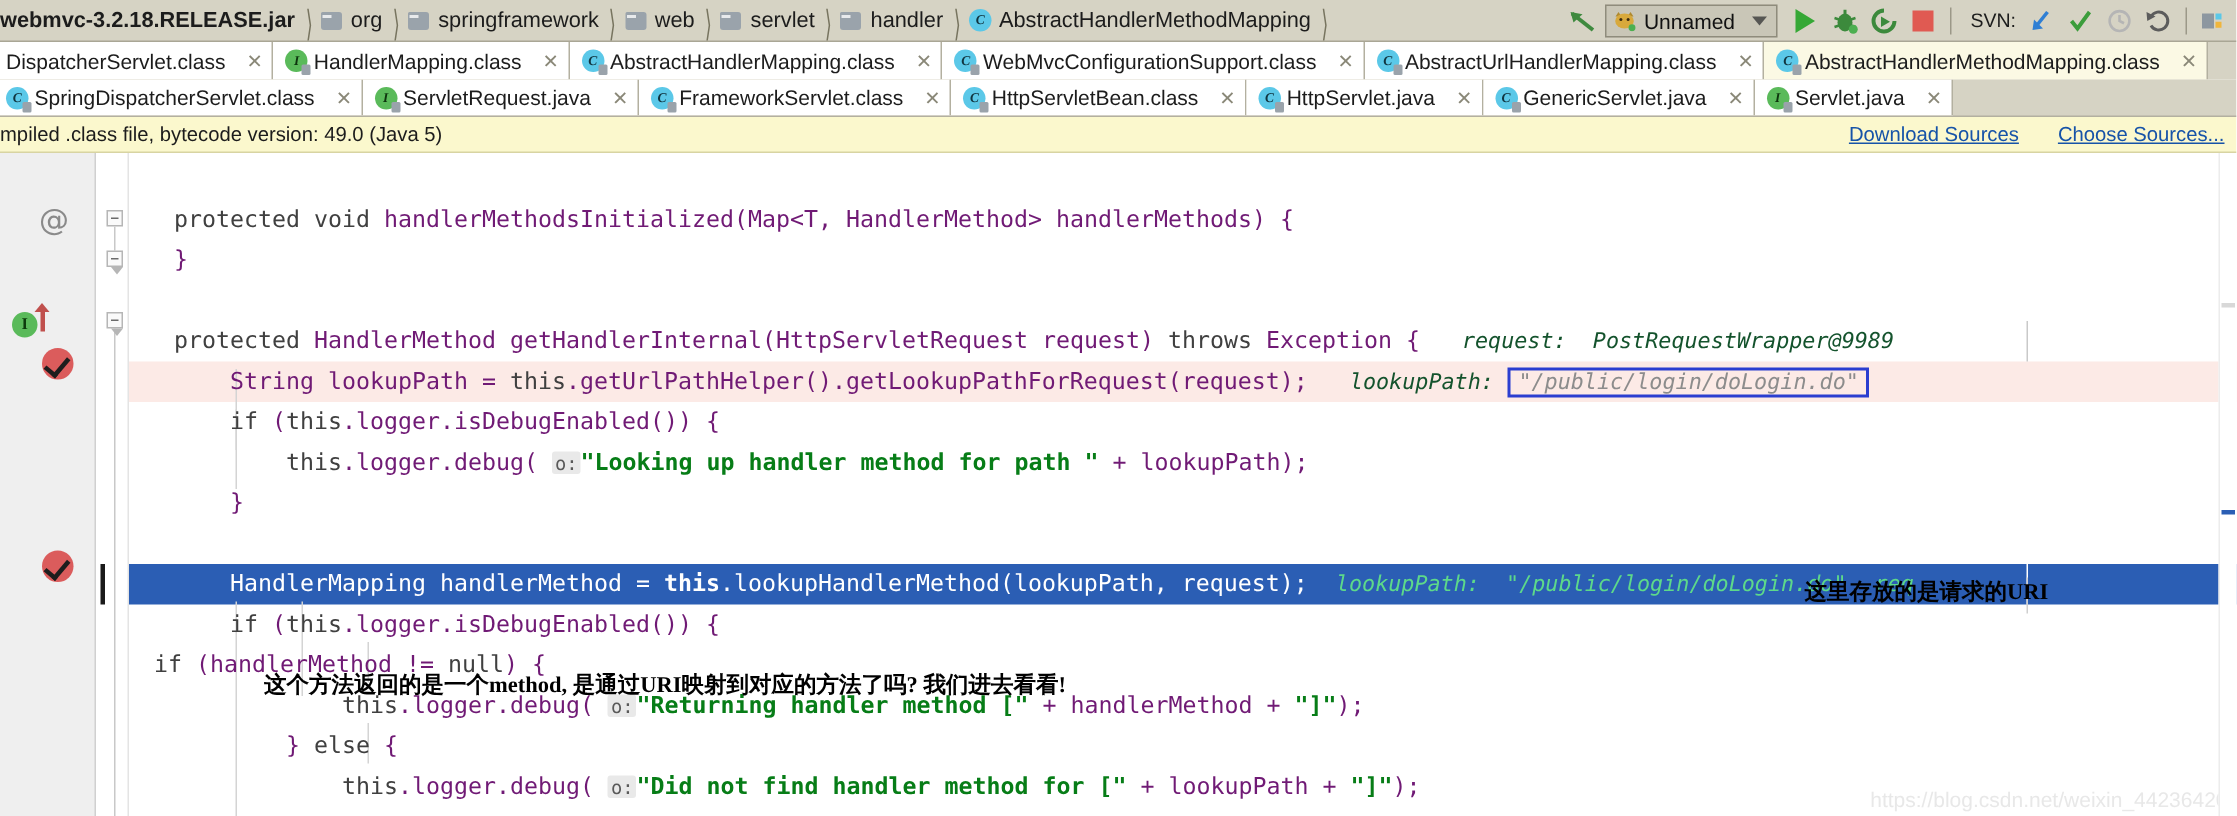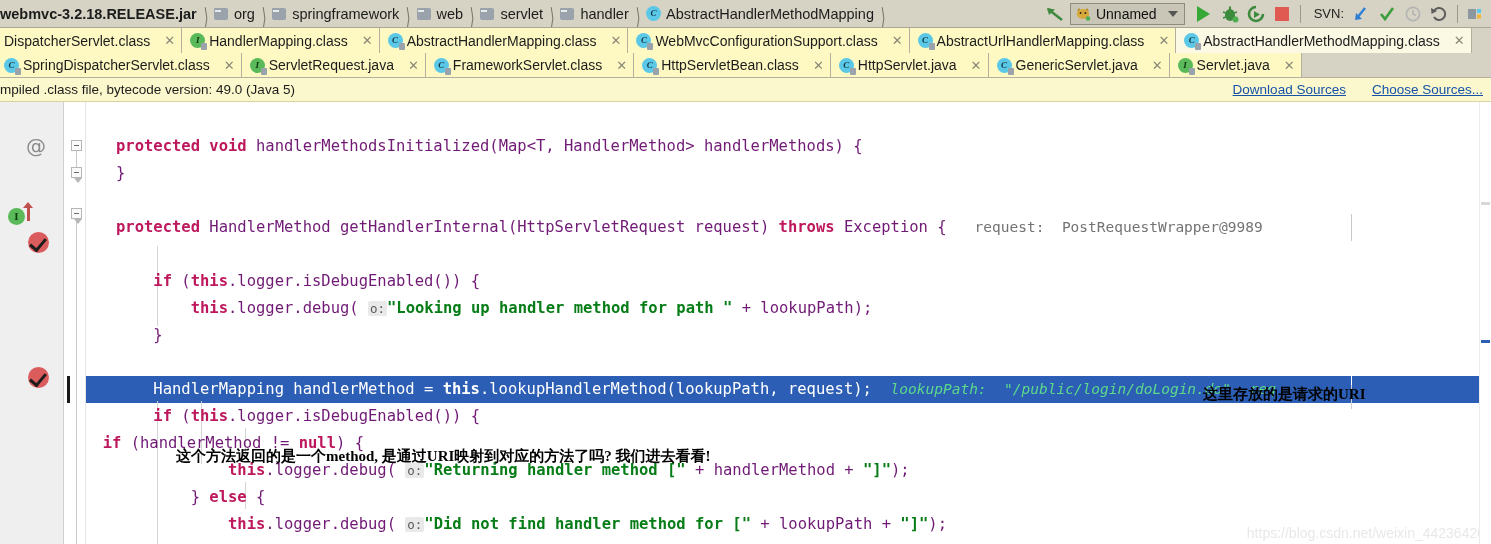--- a/index.html
+++ b/index.html
@@ -135,21 +135,21 @@
   .tabrow.row2 { border-bottom: 1px solid #b3b0a0; }
   .tab {
     display: flex;
     align-items: center;
     gap: 4px;
     padding: 0 6px 0 8px;
     border-right: 1px solid #b3b0a0;
     font-size: 14px;
     color: #1c1c1c;
     white-space: nowrap;
-    background: #fef9c3;
+    background: #ffffff;
     position: relative;
   }
   .tab.active { background: #fbf9e4; }
   .tab .tabclose {
     color: #8a8878;
     font-size: 13px;
     margin-left: 10px;
     line-height: 1;
   }
   .tico {
@@ -227,25 +227,26 @@
     height: 27px;
     line-height: 27px;
     white-space: pre;
     padding-left: 116px;
   }
   .line .txt { position: relative; z-index: 2; }
   .line.hl-pink { background: #fceae6; }
   .line.hl-sel { background: #2b5eb4; }
   .line.hl-sel .txt { color: #ffffff; }
 
-  .kw { color: #be185d; font-weight: bold; }
+  .kw { color: #404040; font-weight: normal; }
   .pl { color: #701a75; }
   .str { color: #077d17; font-weight: bold; }
   .hint {
-    color: #737373;
+    color: #14532d;
+    font-style: italic;
     font-size: 14.5px;
   }
   .hint-green {
     color: #5dd98a;
     font-style: italic;
     font-size: 14.5px;
   }
   .paramhint {
     background: #e9e9e9;
     color: #5a5a5a;
@@ -630,20 +631,21 @@
   <div class="iguide" style="left:157px; top:171px; height:27px;"></div>
 
   <div class="code">
 
     <div class="line" style="top:31px;"><span class="txt"><span class="kw">protected</span> <span class="kw">void</span> <span class="pl">handlerMethodsInitialized(Map&lt;T, HandlerMethod&gt; handlerMethods) {</span></span></div>
 
     <div class="line" style="top:58px; padding-left:116px;"><span class="txt pl">}</span></div>
 
     <div class="line" style="top:112px;"><span class="txt"><span class="kw">protected</span> <span class="pl">HandlerMethod getHandlerInternal(HttpServletRequest request) </span><span class="kw">throws</span> <span class="pl">Exception {</span>   <span class="hint">request:  PostRequestWrapper@9989</span></span></div>
 
+    <div class="line hl-pink" style="top:139px;"><span class="txt"><span class="pl">    String lookupPath = </span><span class="kw">this</span><span class="pl">.getUrlPathHelper().getLookupPathForRequest(request);</span>   <span class="hint">lookupPath:</span> <span class="boxval">"/public/login/doLogin.do"</span></span></div>
 
     <div class="line" style="top:166px;"><span class="txt"><span class="pl">    </span><span class="kw">if</span><span class="pl"> (</span><span class="kw">this</span><span class="pl">.logger.isDebugEnabled()) {</span></span></div>
 
     <div class="line" style="top:193px;"><span class="txt"><span class="pl">        </span><span class="kw">this</span><span class="pl">.logger.debug( </span><span class="paramhint">o:</span><span class="str">"Looking up handler method for path "</span><span class="pl"> + lookupPath);</span></span></div>
 
     <div class="line" style="top:220px;"><span class="txt pl">    }</span></div>
 
     <div class="ann" style="left:176px; top:344px; top:345px;">这个方法返回的是一个method, 是通过URI映射到对应的方法了吗? 我们进去看看!</div>
 
     <div class="line hl-sel" style="top:274px;"><span class="txt"><span>    HandlerMapping handlerMethod = </span><span style="font-weight:bold;">this</span><span>.lookupHandlerMethod(lookupPath, request);</span>  <span class="hint-green">lookupPath:  "/public/login/doLogin.do"</span>  <span class="hint-green">req</span></span></div>

